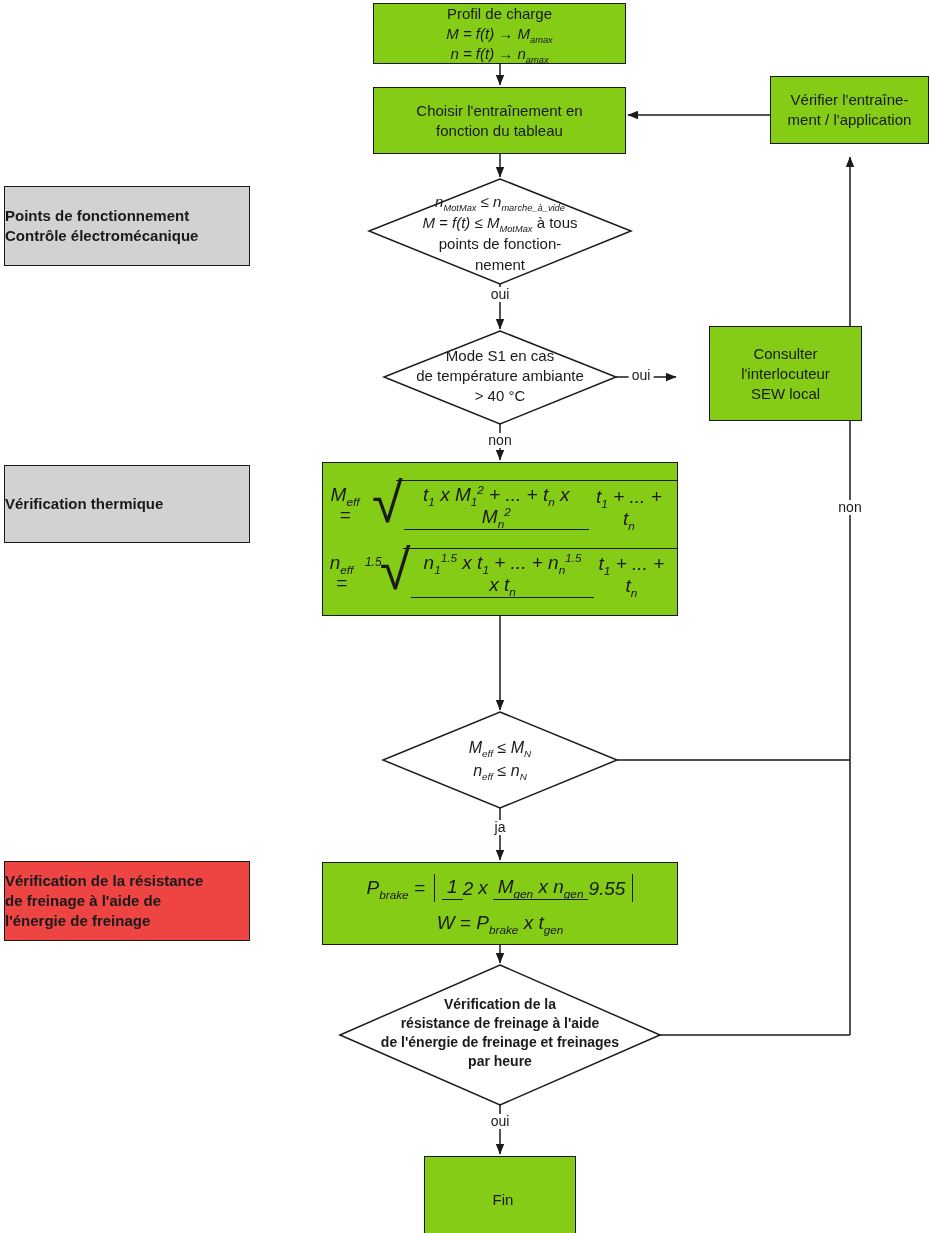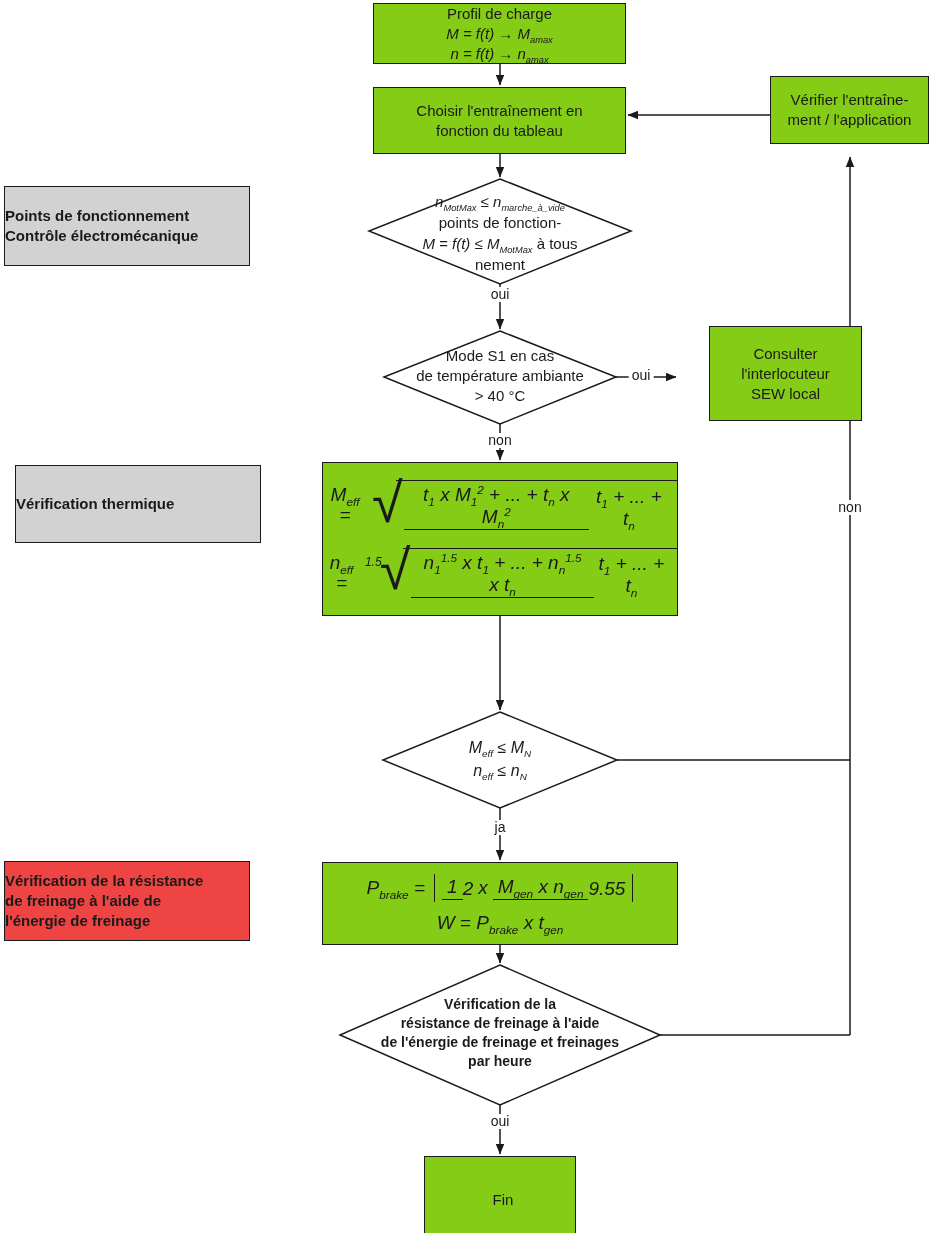--- a/index.html
+++ b/index.html
@@ -40,21 +40,21 @@
   .ridx { font-size: 12px; transform: translateY(-11px); margin-right: -2px; }
   .abs { display: inline-flex; align-items: center; border-left: 1.7px solid #1a1a1a; border-right: 1.7px solid #1a1a1a; padding: 2px 7px; margin-left: 4px; }
   .times { margin: 0 5px; }
 
   #profil   { left: 373px; top: 3px;    width: 253px; height: 61px; }
   #choisir  { left: 373px; top: 87px;   width: 253px; height: 67px; }
   #verifier { left: 770px; top: 76px;   width: 159px; height: 68px; }
   #consulter{ left: 709px; top: 326px;  width: 153px; height: 95px; }
   #fin      { left: 424px; top: 1156px; width: 152px; height: 88px; padding-left: 6px; }
   #g-electro{ left: 4px;   top: 186px;  width: 246px; height: 80px; }
-  #g-thermal{ left: 4px;   top: 465px;  width: 246px; height: 78px; margin-left: 11px; }
+  #g-thermal{ left: 4px;   top: 465px;  width: 246px; height: 78px; }
   #g-brake  { left: 4px;   top: 861px;  width: 246px; height: 80px; }
   #f-thermal{ left: 322px; top: 462px;  width: 356px; height: 154px; justify-content: space-evenly; }
   #f-brake  { left: 322px; top: 862px;  width: 356px; height: 83px;  justify-content: space-evenly; }
   #d1t { left: 352px; top: 191px; width: 296px; font-size: 15px; line-height: 21px; }
   #d2t { left: 380px; top: 346px; width: 240px; font-size: 15px; line-height: 20px; }
   #d3t { left: 400px; top: 736px; width: 200px; font-size: 16px; line-height: 23px; }
   #d4t { left: 328px; top: 995px; width: 344px; font-size: 14px; line-height: 19px; font-weight: bold; }
   #lbl-oui1 { left: 500px; top: 287px; }
   #lbl-oui2 { left: 641px; top: 368px; }
   #lbl-non2 { left: 500px; top: 433px; }
@@ -180,22 +180,22 @@
         </span>
       </span>
     </div>
     <div class="frow">
       <span><span>W</span><span> = </span><span>P</span><sub>brake</sub><span> x </span><span>t</span><sub>gen</sub></span>
     </div>
   </div>
 
   <div class="dtext" id="d1t">
     <div><span class="it">n</span><sub class="it">MotMax</sub><span class="it"> ≤ </span><span class="it">n</span><sub class="it">marche_à_vide</sub></div>
+    <div><span class="it">M = f(t) ≤ M</span><sub class="it">MotMax</sub><span> à tous</span></div>
     <div>points de fonction-</div>
-    <div><span class="it">M = f(t) ≤ M</span><sub class="it">MotMax</sub><span> à tous</span></div>
     <div>nement</div>
   </div>
 
   <div class="dtext" id="d2t">
     <div>Mode S1 en cas</div>
     <div>de température ambiante</div>
     <div>&gt; 40 °C</div>
   </div>
 
   <div class="dtext" id="d3t">

